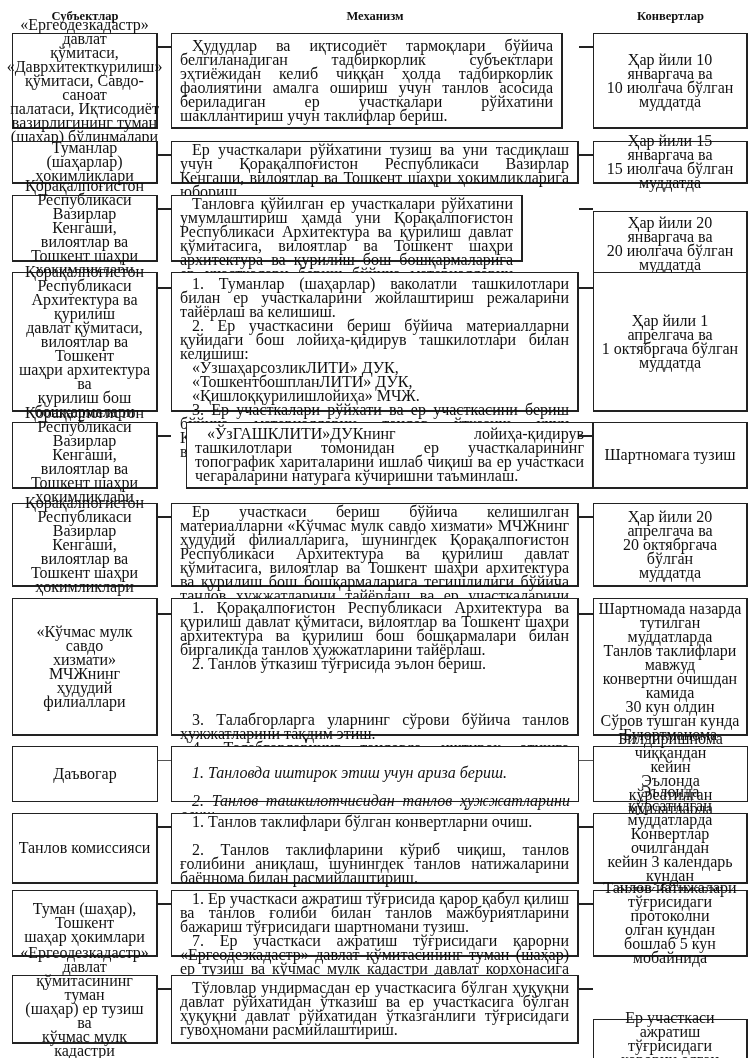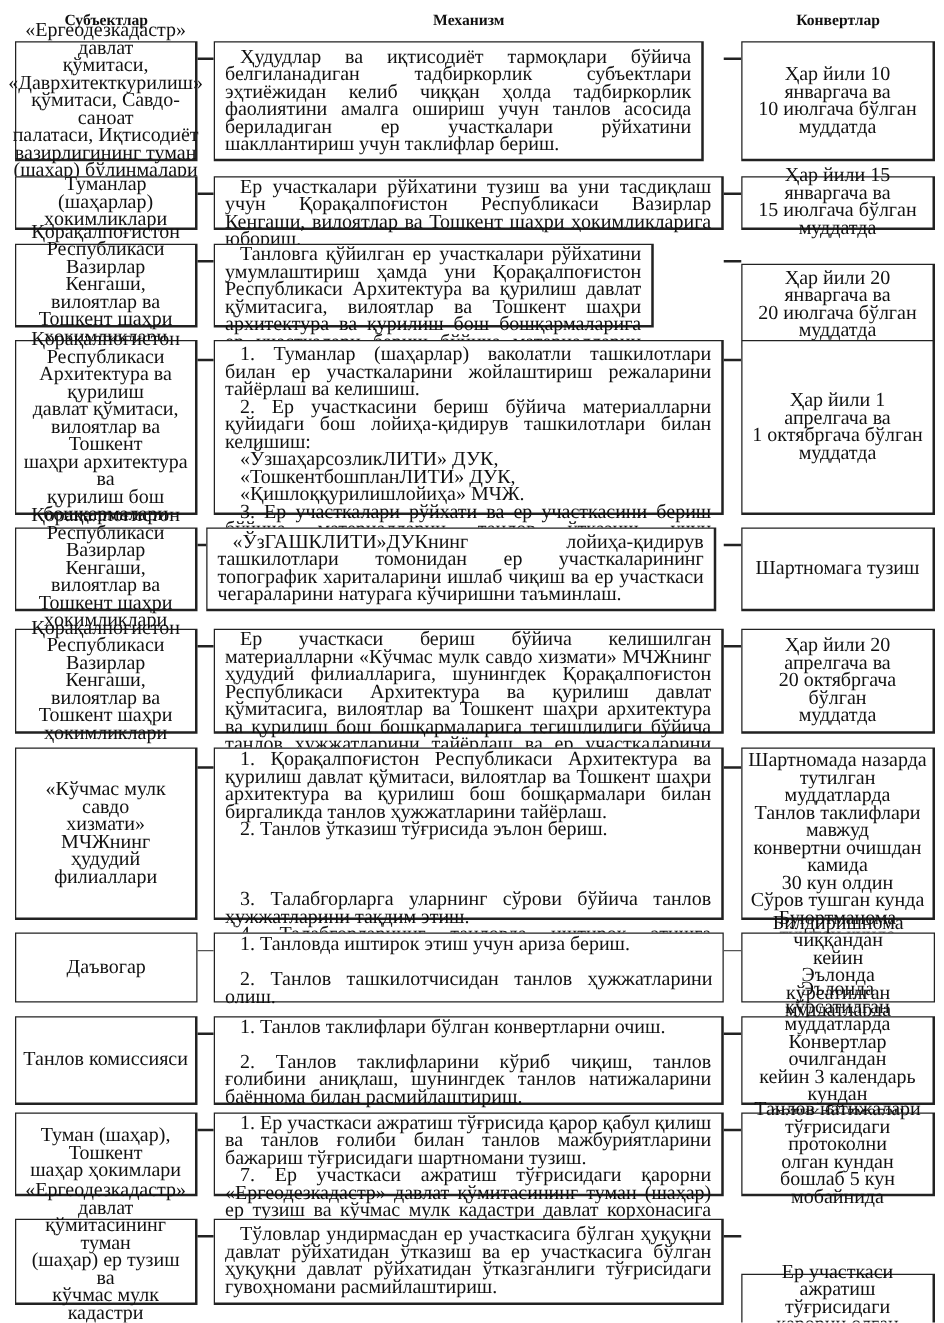--- a/index.html
+++ b/index.html
@@ -125,21 +125,21 @@
   </div>
 
 <div class="box subj" style="left:12px;top:422px;width:146px;height:67px;">
     <span>Қорақалпоғистон
 Республикаси Вазирлар
 Кенгаши, вилоятлар ва
 Тошкент шаҳри
 ҳокимликлари</span>
   </div>
 <div class="conn" style="left:158px;top:435px;width:13px;"></div>
-<div class="box mech center" style="left:165px;top:422px;width:408px;height:67px;justify-content:center;">
+<div class="box mech center" style="left:186px;top:422px;width:408px;height:67px;justify-content:center;">
   <p>«ЎзГАШКЛИТИ»ДУКнинг лойиҳа-қидирув ташкилотлари томонидан ер участкаларининг топографик хариталарини ишлаб чиқиш ва ер участкаси чегараларини натурага кўчиришни таъминлаш.</p>
 </div>
 <div class="conn" style="left:579px;top:435px;width:14px;"></div>
 <div class="box term" style="left:593px;top:422px;width:155px;height:67px;">
     <span>Шартномага тузиш</span>
   </div>
 
 <div class="box subj" style="left:12px;top:503px;width:146px;height:84px;">
     <span>Қорақалпоғистон
 Республикаси Вазирлар
@@ -178,21 +178,21 @@
 конвертни очишдан камида
 30 кун олдин
 Сўров тушган кунда</span>
   <span class="term-line gap">Буюртманома тушган кунда</span>
 </div>
 
 <div class="box subj thin" style="left:12px;top:746px;width:146px;height:56px;">
     <span>Даъвогар</span>
   </div>
 <div class="conn thin" style="left:158px;top:760px;width:13px;"></div>
-<div class="box mech thin" style="left:171px;top:746px;width:408px;height:56px;padding-top:2px;">
+<div class="box mech thin" style="left:171px;top:746px;width:408px;height:56px;padding-top:19px;font-style:italic;">
   <p>1. Танловда иштирок этиш учун ариза бериш.</p>
   <p class="gap">2. Танлов ташкилотчисидан танлов ҳужжатларини олиш.</p>
 </div>
 <div class="conn thin" style="left:579px;top:760px;width:14px;"></div>
 <div class="box term thin" style="left:593px;top:746px;width:155px;height:56px;">
     <span>Билдиришнома чиққандан
 кейин
 Эълонда кўрсатилган
 муддатларда</span>
   </div>

